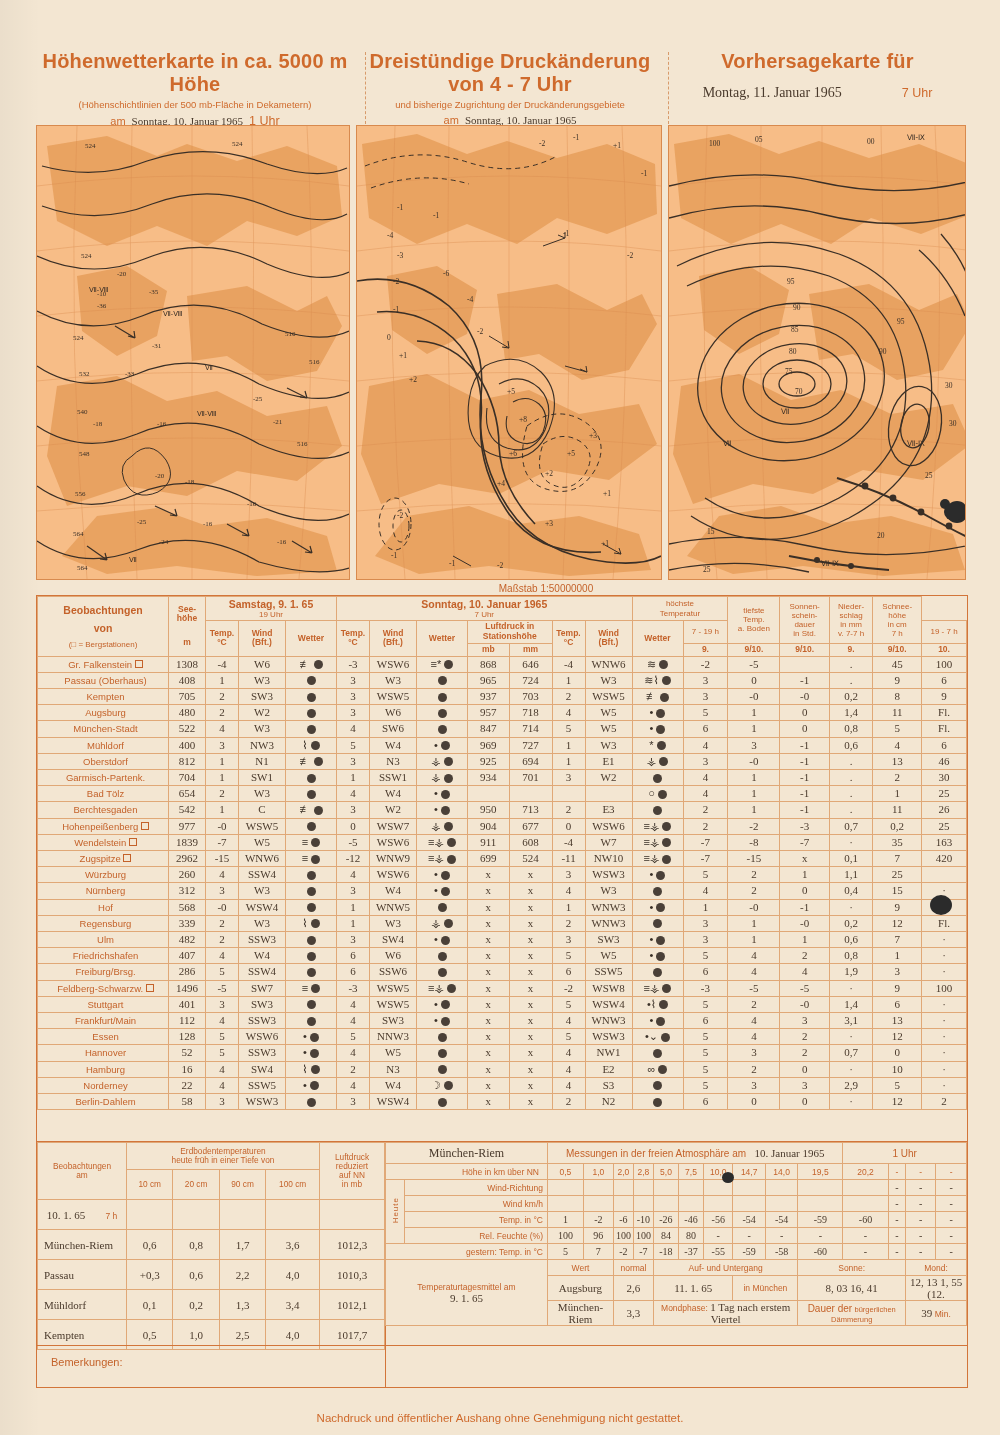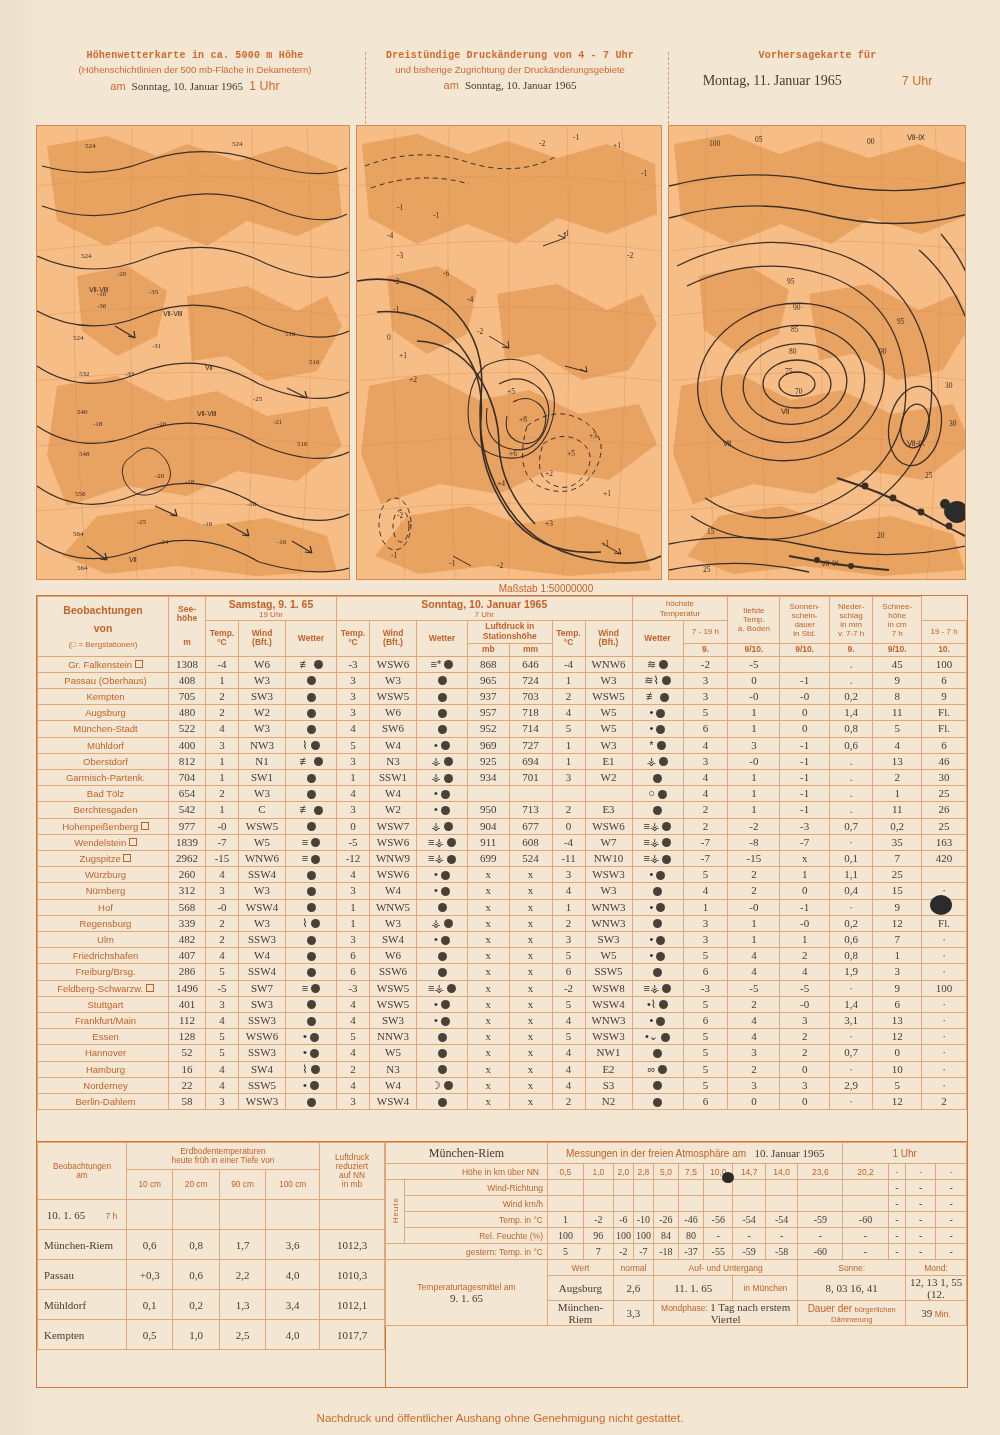--- a/index.html
+++ b/index.html
@@ -20,21 +20,21 @@
   
   .header{
     position:absolute;left:30px;top:50px;width:945px;height:72px;
     display:flex;
   }
   .hdr-col{flex:1;text-align:center;position:relative;}
   .hdr-col.c1{flex:0 0 330px;}
   .hdr-col.c2{flex:0 0 300px;}
   .hdr-col.c3{flex:1;}
   .hdr-title{
-    font-size:10px;font-weight:bold;letter-spacing:.2px;color:#cf6a2c;font-family:Liberation Mono, monospace;
+    font-size:20px;font-weight:bold;letter-spacing:.2px;color:#cf6a2c;
   }
   .hdr-sub{
     font-size:9.5px;color:#cf6a2c;margin-top:3px;
   }
   .hdr-am{font-size:11px;color:#cf6a2c;}
   .hdr-time{font-size:12.5px;color:#cf6a2c;}
   .hdr-row3{display:flex;justify-content:center;align-items:baseline;gap:6px;margin-top:4px;}
   .divider-v{
     position:absolute;top:52px;width:1px;height:72px;
     border-left:1px dashed #d79a6a;
@@ -613,21 +613,21 @@
           </tr>
           <tr>
             <td class="stname">München-Stadt</td>
             <td class="num">522</td>
             <td class="num">4</td>
             <td class="num">W3</td>
             <td class="wsym"> <span class="dot"></span></td>
             <td class="num">4</td>
             <td class="num">SW6</td>
             <td class="wsym"> <span class="dot"></span></td>
-            <td class="num">952</td>
+            <td class="num">847</td>
             <td class="num">714</td>
             <td class="num">5</td>
             <td class="num">W5</td>
             <td class="wsym">• <span class="dot"></span></td>
             <td class="num">6</td>
             <td class="num">1</td>
             <td class="num">0</td>
             <td class="num">0,8</td>
             <td class="num">5</td>
             <td class="num">Fl.</td>
@@ -1212,21 +1212,21 @@
           <td colspan="2" style="text-align:right;padding-right:8px;">Höhe in km über NN</td>
           <td class="hh">0,5</td>
           <td class="hh">1,0</td>
           <td class="hh">2,0</td>
           <td class="hh">2,8</td>
           <td class="hh">5,0</td>
           <td class="hh">7,5</td>
           <td class="hh">10,0</td>
           <td class="hh">14,7</td>
           <td class="hh">14,0</td>
-          <td class="hh">23,6</td>
+          <td class="hh">19,5</td>
           <td class="hh">20,2</td>
           <td class="hh">-</td>
           <td class="hh">-</td>
           <td class="hh">-</td>
         </tr>
         </tbody>
           <tbody>
             <tr>
               <td rowspan="4" style="width: 14px;"><span class="rot">Heute</span></td>
               <td style="width: 136px; text-align: right; padding-right: 4px;">Wind-Richtung</td>
@@ -1350,20 +1350,23 @@
           </td>
           <td colspan="2">
             <span class="hand">39</span>
             <span>Min.</span>
           </td>
         </tr>
       </tbody>
         </table>
     </div>
 
+    <div class="remarks">
+      <span>Bemerkungen:</span>
+    </div>
   </div>
 
   <div class="footer">Nachdruck und öffentlicher Aushang ohne Genehmigung nicht gestattet.</div>
 
   <div class="blob" style="left:930px;top:895px;width:22px;height:20px;"></div>
   <div class="blob" style="left:944px;top:503px;width:20px;height:18px;"></div>
   <div class="blob" style="left:722px;top:1172px;width:12px;height:11px;"></div>
 </div>
 
 </body></html>

